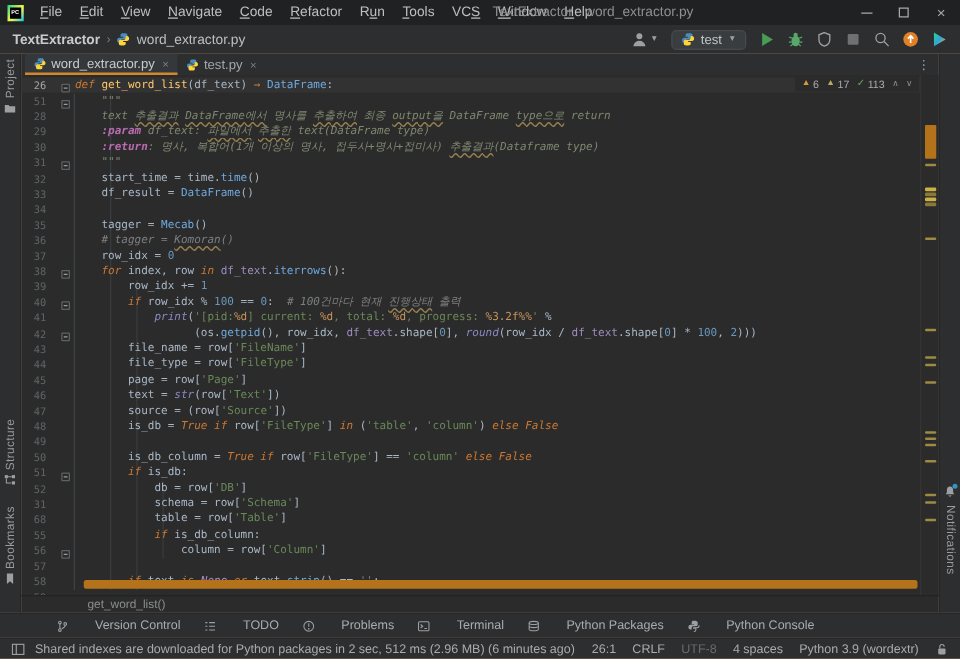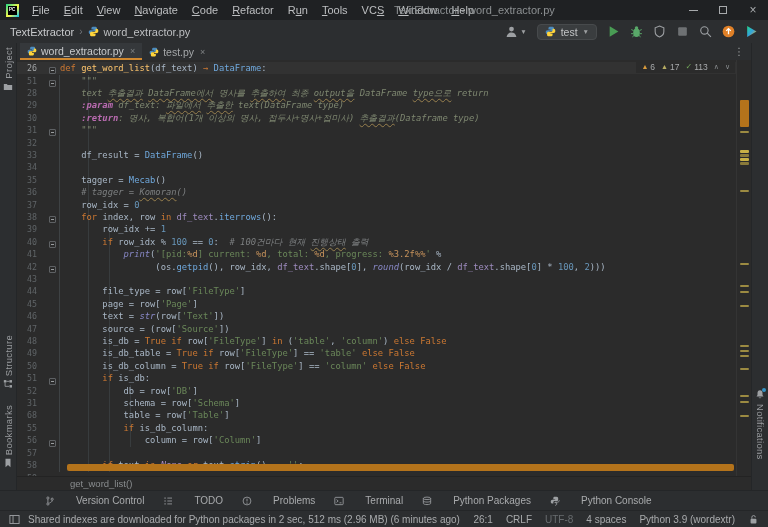--- a/index.html
+++ b/index.html
@@ -16,21 +16,21 @@
   .mi u{text-underline-offset:1px}
   .win-title{position:absolute;left:394px;top:0;line-height:20px;font-size:11px;color:#8C9092;white-space:nowrap}
   .win-controls{margin-left:auto;display:flex;height:20px}
   .wc{width:30px;display:flex;align-items:center;justify-content:center;color:#A7AAAC;font-size:12px}
   .wc .maxbox{width:8px;height:8px;border:1px solid #A7AAAC;display:inline-block}
   .wc .minbar{width:9px;height:1px;background:#A7AAAC;display:inline-block}
 
   
   .navbar{height:23px;background:#2C2E30;display:flex;align-items:center;padding:0 10px 0 10px;flex:none}
   .crumbs{display:flex;align-items:center;gap:5px;font-size:11px}
-  .crumb-proj{font-weight:normal;color:#C8CACC}
+  .crumb-proj{font-weight:bold;color:#C8CACC}
   .crumb-sep{color:#73767A;font-size:10px}
   .crumbs .icon{display:flex}
   .nav-actions{margin-left:auto;display:flex;align-items:center;gap:10px}
   .na{display:flex;align-items:center;gap:2px}
   .caret{font-size:6.5px;color:#9DA0A2}
   .pill{display:flex;align-items:center;gap:5px;background:#3A3D3F;border:1px solid #474A4C;border-radius:4px;padding:1px 7px;font-size:10.5px;color:#C2C4C6}
   .icon{display:inline-flex;align-items:center;justify-content:center}
 
   
   .workspace{display:flex;height:447px;flex:none;min-height:0}
@@ -64,21 +64,21 @@
   .fm{width:7px;height:7px;border:1px solid #5E6164;border-radius:1px;background:#2B2B2B;position:relative}
   .fm::after{content:"";position:absolute;left:1px;right:1px;top:2px;height:1px;background:#9A9D9F}
   .codeln{white-space:pre;flex:none;position:relative;z-index:1;color:#A9B7C6}
   .fline{position:absolute;left:42px;top:15px;height:397px;width:1px;background:#3E4244;z-index:0}
   .ig{position:absolute;width:1px;background:#383C3E;z-index:0}
   .ig1{left:71px;top:15px;height:397px}
   .ig2{left:92px;top:164px;height:248px}
   .ig3{left:113px;top:325px;height:62px}
 
   .tk-p{color:#A9B7C6}
-  .tk-kw{color:#CC7832;}
+  .tk-kw{color:#CC7832;font-style:italic}
   .tk-ar{color:#CC7832}
   .tk-kwn{color:#AE8ABE;font-style:italic}
   .tk-fn{color:#FFC66D}
   .tk-call{color:#6FA8DC}
   .tk-bi{color:#8888C6;font-style:italic}
   .tk-s{color:#6A8759}
   .tk-sf{color:#C7935B}
   .tk-n{color:#6897BB}
   .tk-c{color:#7C7F80;font-style:italic}
   .tk-doc{color:#7E8770;font-style:italic}
@@ -336,20 +336,21 @@
             <div class="line">
               <span class="ln">31</span>
               <span class="fmcol">
                 <span class="fm"></span>
               </span>
               <span class="codeln"><span class="tk-doc">    """</span></span>
             </div>
             <div class="line">
               <span class="ln">32</span>
               <span class="fmcol"></span>
+              <span class="codeln"><span class="tk-p">    start_time = time.</span><span class="tk-call">time</span><span class="tk-p">()</span></span>
             </div>
             <div class="line">
               <span class="ln">33</span>
               <span class="fmcol"></span>
               <span class="codeln"><span class="tk-p">    df_result = </span><span class="tk-call">DataFrame</span><span class="tk-p">()</span></span>
             </div>
             <div class="line">
               <span class="ln">34</span>
               <span class="fmcol"></span>
               <span class="codeln"></span>
@@ -396,20 +397,21 @@
             <div class="line">
               <span class="ln">42</span>
               <span class="fmcol">
                 <span class="fm"></span>
               </span>
               <span class="codeln"><span class="tk-p">                  (os.</span><span class="tk-call">getpid</span><span class="tk-p">(), row_idx, </span><span class="tk-param">df_text</span><span class="tk-p">.shape[</span><span class="tk-n">0</span><span class="tk-p">], </span><span class="tk-bi">round</span><span class="tk-p">(row_idx / </span><span class="tk-param">df_text</span><span class="tk-p">.shape[</span><span class="tk-n">0</span><span class="tk-p">] * </span><span class="tk-n">100</span><span class="tk-p">, </span><span class="tk-n">2</span><span class="tk-p">)))</span></span>
             </div>
             <div class="line">
               <span class="ln">43</span>
               <span class="fmcol"></span>
+              <span class="codeln"><span class="tk-p">        file_name = row[</span><span class="tk-s">'FileName'</span><span class="tk-p">]</span></span>
             </div>
             <div class="line">
               <span class="ln">44</span>
               <span class="fmcol"></span>
               <span class="codeln"><span class="tk-p">        file_type = row[</span><span class="tk-s">'FileType'</span><span class="tk-p">]</span></span>
             </div>
             <div class="line">
               <span class="ln">45</span>
               <span class="fmcol"></span>
               <span class="codeln"><span class="tk-p">        page = row[</span><span class="tk-s">'Page'</span><span class="tk-p">]</span></span>
@@ -425,21 +427,20 @@
               <span class="codeln"><span class="tk-p">        source = (row[</span><span class="tk-s">'Source'</span><span class="tk-p">])</span></span>
             </div>
             <div class="line">
               <span class="ln">48</span>
               <span class="fmcol"></span>
               <span class="codeln"><span class="tk-p">        is_db = </span><span class="tk-kw">True if </span><span class="tk-p">row[</span><span class="tk-s">'FileType'</span><span class="tk-p">] </span><span class="tk-kw">in </span><span class="tk-p">(</span><span class="tk-s">'table'</span><span class="tk-p">, </span><span class="tk-s">'column'</span><span class="tk-p">) </span><span class="tk-kw">else False</span></span>
             </div>
             <div class="line">
               <span class="ln">49</span>
               <span class="fmcol"></span>
-              <span class="codeln"><span class="tk-p">        is_db_table = </span><span class="tk-kw">True if </span><span class="tk-p">row[</span><span class="tk-s">'FileType'</span><span class="tk-p">] == </span><span class="tk-s">'table'</span><span class="tk-p"> </span><span class="tk-kw">else False</span></span>
             </div>
             <div class="line">
               <span class="ln">50</span>
               <span class="fmcol"></span>
               <span class="codeln"><span class="tk-p">        is_db_column = </span><span class="tk-kw">True if </span><span class="tk-p">row[</span><span class="tk-s">'FileType'</span><span class="tk-p">] == </span><span class="tk-s">'column'</span><span class="tk-p"> </span><span class="tk-kw">else False</span></span>
             </div>
             <div class="line">
               <span class="ln">51</span>
               <span class="fmcol">
                 <span class="fm"></span>

